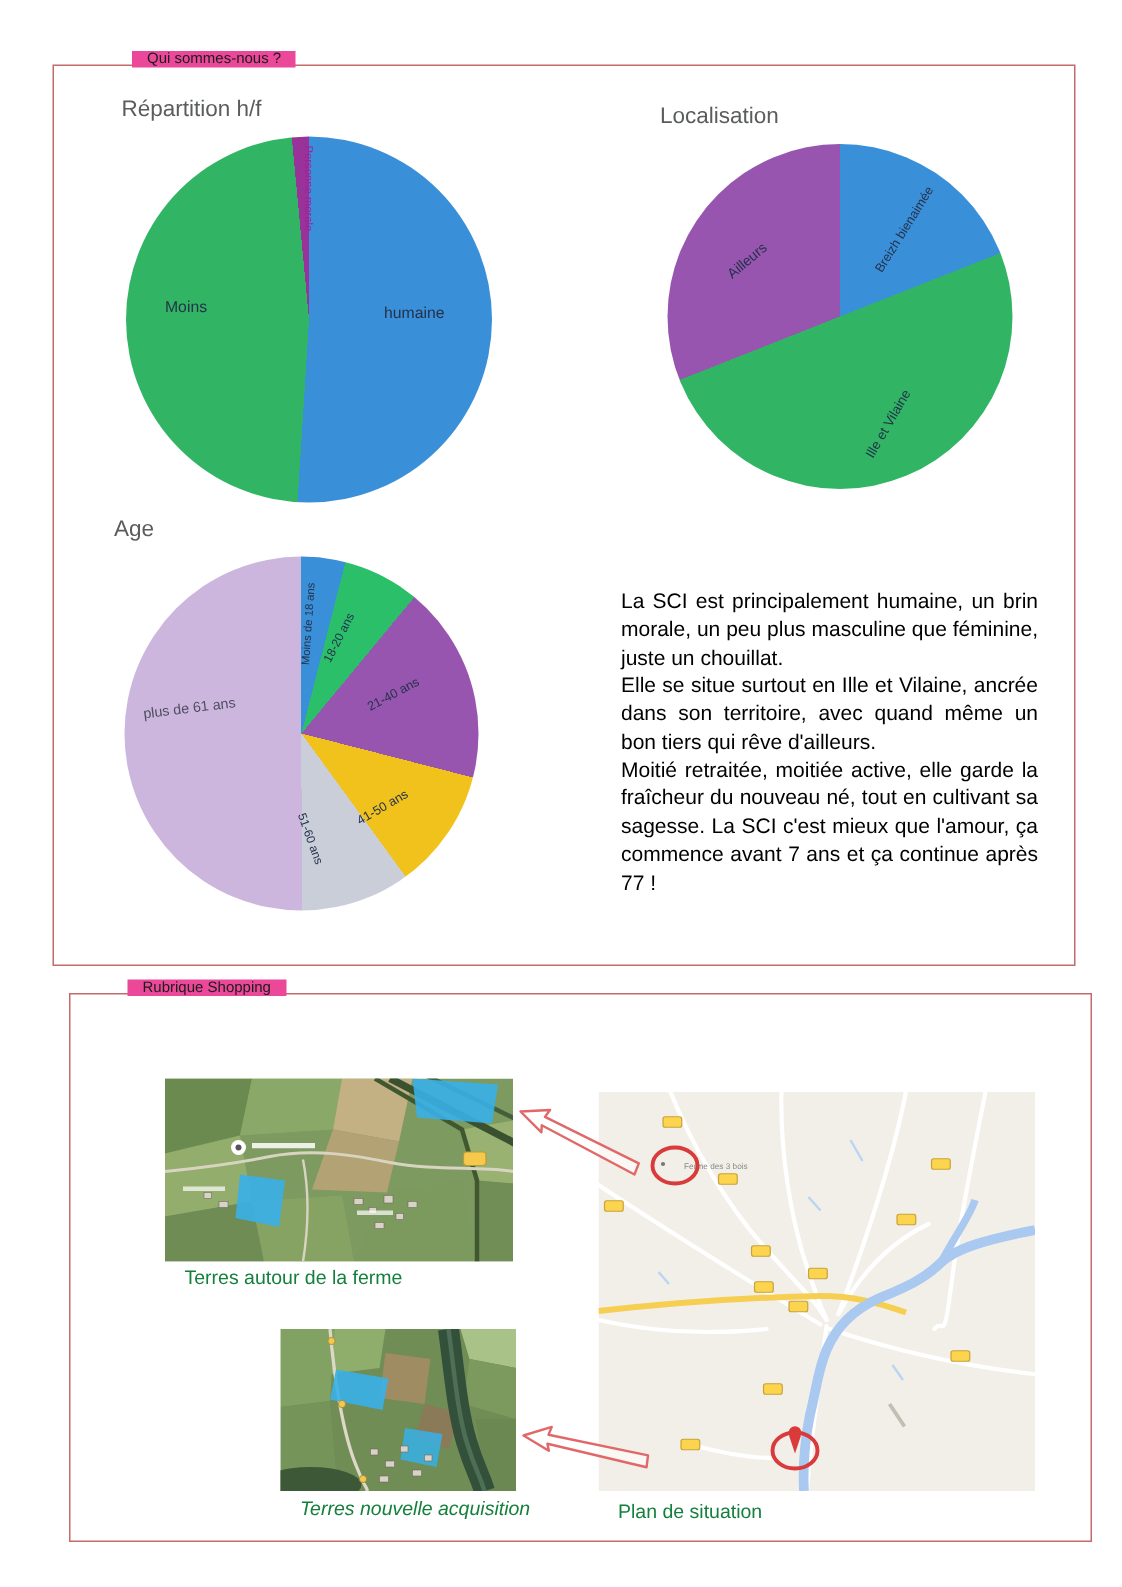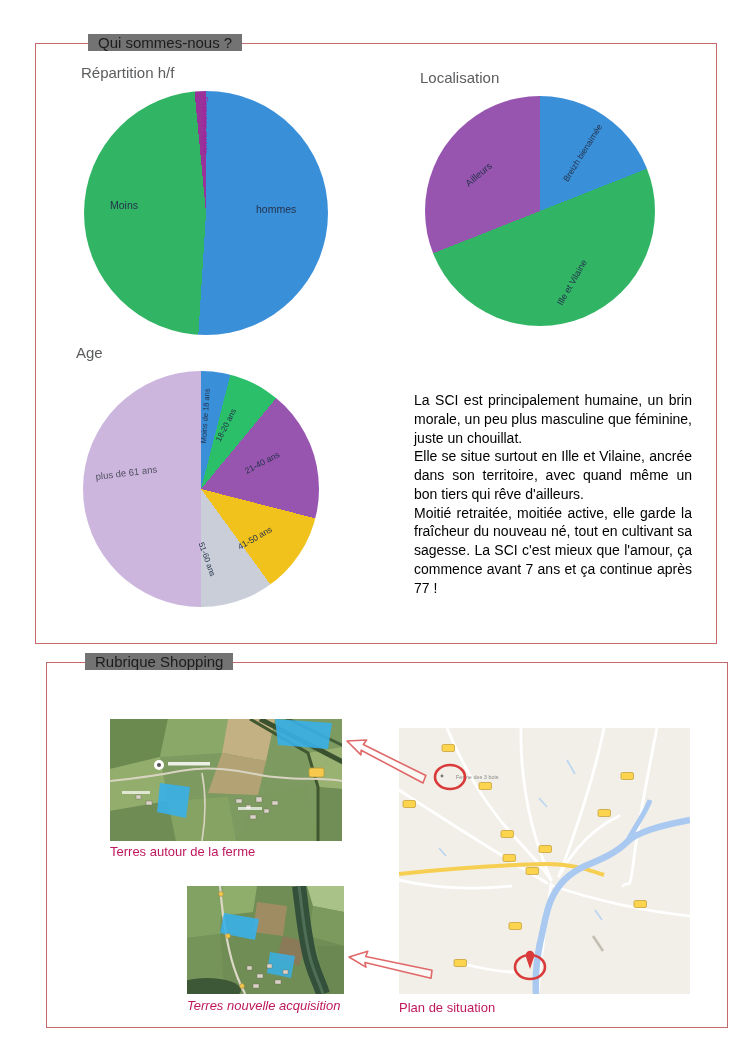--- a/index.html
+++ b/index.html
@@ -1,48 +1,48 @@
 <!DOCTYPE html>
 <html><head>
 <meta charset="utf-8">
 <style>
   html,body{margin:0;padding:0;background:#fff;}
   .page{position:relative;width:748px;height:1058px;background:#ffffff;
         font-family:"Liberation Sans",sans-serif;overflow:hidden;color:#222;}
   .abs{position:absolute;}
   .frame{position:absolute;border:1.5px solid #c46a6a;background:#fff;}
-  .frame-title{position:absolute;top:-10px;left:52px;background:#737373;padding:0 10px;
-               font-size:15px;color:#1c1c1c;white-space:nowrap;}
+  .frame-title{position:absolute;top:-10px;left:52px;background:#ec4899;padding:0 10px;
+               font-size:10px;color:#1c1c1c;white-space:nowrap;}
   .chart{position:absolute;text-align:left;}
   .chart-title{font-size:15px;color:#5a5c5e;margin-bottom:10px;}
   .pie{position:relative;border-radius:50%;margin:0 auto;}
   .pl{position:absolute;white-space:nowrap;color:#24324a;transform-origin:0 0;}
   .para p{margin:0;text-align:justify;font-size:14px;line-height:1.34;color:#000000;}
-  .caption{position:absolute;font-size:13px;color:#be185d;}
+  .caption{position:absolute;font-size:13px;color:#15803d;margin-left:13px;}
   .intro{position:absolute;font-size:14.5px;color:#111;}
   svg{display:block;}
 </style>
 </head>
 <body>
 
 <div class="page">
 
   <div class="frame" style="left:35px;top:43px;width:680px;height:599px;">
     <div class="frame-title">Qui sommes-nous ?</div>
 
     <div class="chart" style="left:45px;top:20px;width:250px;">
       <div class="chart-title">Répartition h/f</div>
       <div class="pie" style="width: 244px; height: 244px; background: conic-gradient(rgb(58, 143, 217) 0%, rgb(58, 143, 217) 51%, rgb(49, 181, 100) 51%, rgb(49, 181, 100) 98.5%, rgb(153, 51, 153) 98.5%, rgb(153, 51, 153) 100%);">
-        <span class="pl" style="left:172px;top:112px;font-size:10.5px;">hommes</span>
+        <span class="pl" style="left:172px;top:112px;font-size:10.5px;">humaine</span>
         <span class="pl" style="left:26px;top:108px;font-size:10.5px;">Moins</span>
         <span class="pl" style="left:126px;top:6px;font-size:7.5px;color:#a51e9c;transform:rotate(90deg);">Personne morale</span>
       </div>
     </div>
 
-    <div class="chart" style="left:384px;top:25px;width:240px;">
+    <div class="chart" style="left:404px;top:25px;width:240px;">
       <div class="chart-title">Localisation</div>
       <div class="pie" style="width: 230px; height: 230px; background: conic-gradient(rgb(58, 143, 217) 0%, rgb(58, 143, 217) 19%, rgb(49, 181, 100) 19%, rgb(49, 181, 100) 69%, rgb(152, 85, 176) 69%, rgb(152, 85, 176) 100%);">
         <span class="pl" style="left:136px;top:82px;font-size:8.5px;transform:rotate(-58deg);">Breizh bienaimée</span>
         <span class="pl" style="left:130px;top:206px;font-size:9px;transform:rotate(-60deg);">Ille et Vilaine</span>
         <span class="pl" style="left:38px;top:84px;font-size:9.5px;transform:rotate(-40deg);">Ailleurs</span>
       </div>
     </div>
 
     <div class="chart" style="left:40px;top:300px;width:250px;">
       <div class="chart-title">Age</div>

